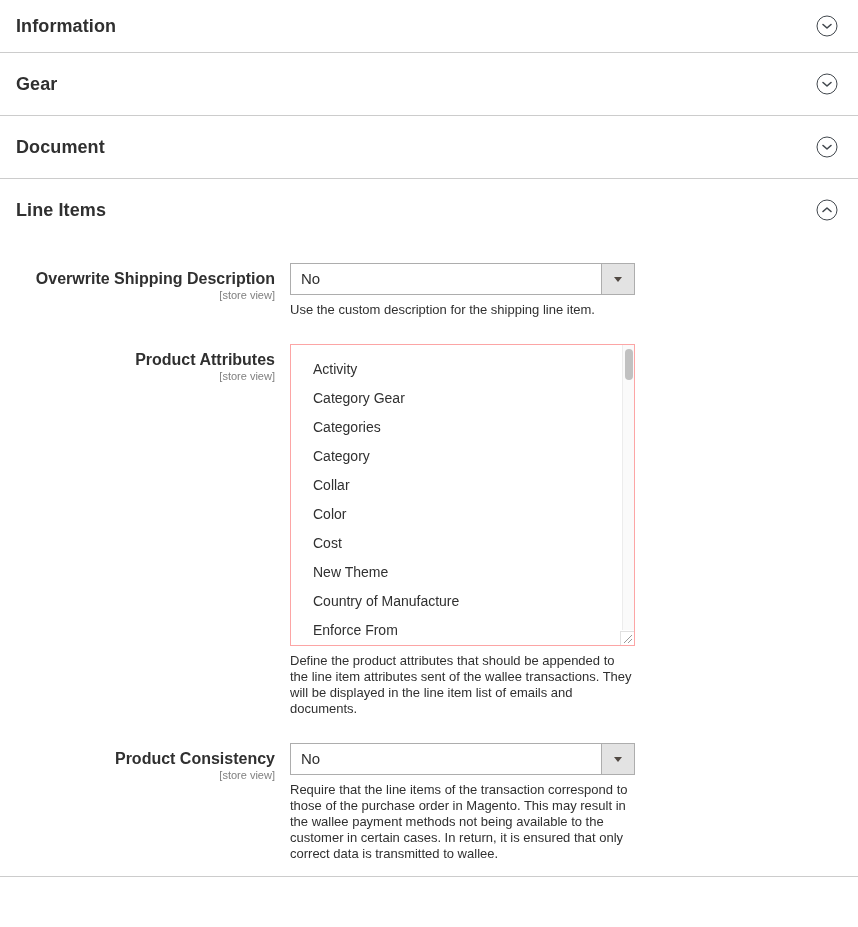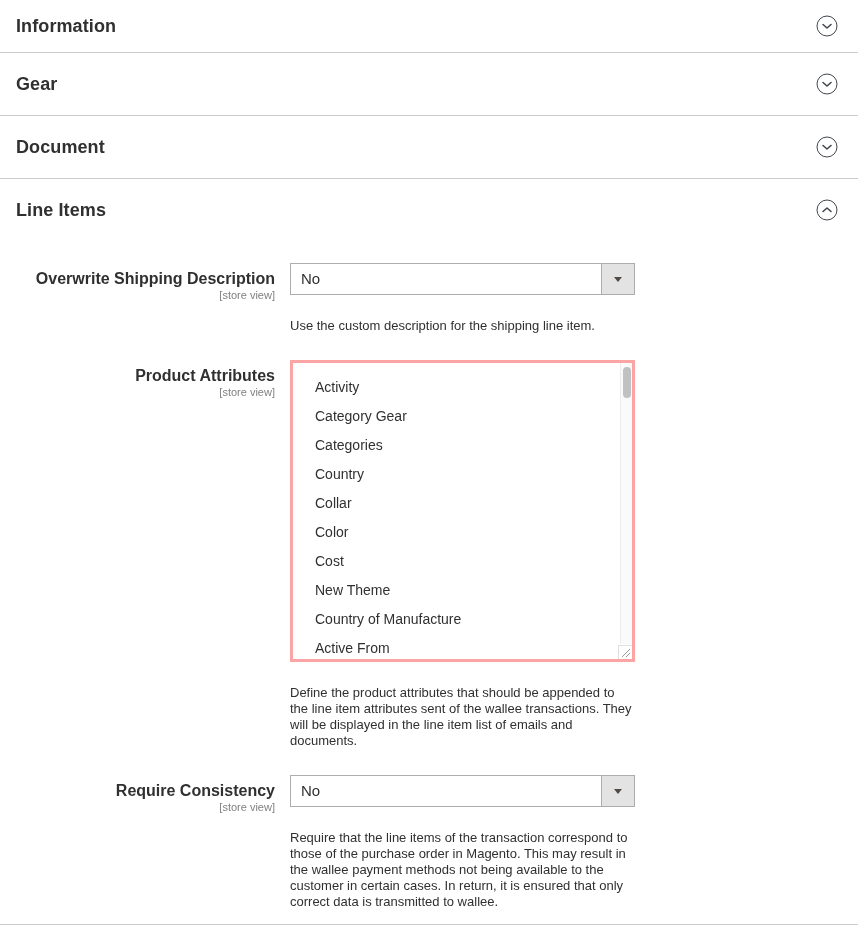--- a/index.html
+++ b/index.html
@@ -77,31 +77,31 @@
   }
   .tri-down {
     width:0; height:0;
     border-left:4px solid transparent;
     border-right:4px solid transparent;
     border-top:5px solid #514943;
   }
 
   
   .note {
-    margin-top:23px;
+    margin-top:7px;
     font-size:13px;
     line-height:16px;
     color:#303030;
   }
 
   
   .multiselect {
     position:relative;
     width:345px; height:302px;
-    border:3px solid #fca5a5;
+    border:1px solid #fca5a5;
     background:#fff;
     overflow:hidden;
   }
   .ms-options { padding:10px 20px 0 0; }
   .ms-option {
     height:29px;
     line-height:29px;
     padding-left:22px;
     font-size:14px;
     color:#303030;
@@ -206,45 +206,45 @@
         <div class="label-col">
           <span class="field-label">Product Attributes</span>
           <span class="scope">[store view]</span>
         </div>
         <div class="value-col">
           <div class="multiselect">
             <div class="ms-options">
               <div class="ms-option">Activity</div>
               <div class="ms-option">Category Gear</div>
               <div class="ms-option">Categories</div>
-              <div class="ms-option">Country</div>
+              <div class="ms-option">Category</div>
               <div class="ms-option">Collar</div>
               <div class="ms-option">Color</div>
               <div class="ms-option">Cost</div>
               <div class="ms-option">New Theme</div>
               <div class="ms-option">Country of Manufacture</div>
-              <div class="ms-option">Active From</div>
+              <div class="ms-option">Enforce From</div>
             </div>
             <div class="ms-scrollbar">
               <div class="ms-thumb"></div>
             </div>
             <div class="resize-handle">
               <svg width="8" height="8" viewBox="0 0 8 8">
                 <line x1="8" y1="0" x2="0" y2="8" stroke="#999" stroke-width="1"></line>
                 <line x1="8" y1="4" x2="4" y2="8" stroke="#999" stroke-width="1"></line>
               </svg>
             </div>
           </div>
           <p class="note">Define the product attributes that should be appended to the line item attributes sent of the wallee transactions. They will be displayed in the line item list of emails and documents.</p>
         </div>
       </div>
 
       <div class="field-row">
         <div class="label-col">
-          <span class="field-label">Require Consistency</span>
+          <span class="field-label">Product Consistency</span>
           <span class="scope">[store view]</span>
         </div>
         <div class="value-col">
           <div class="select">
             <span class="select-value">No</span>
             <span class="select-btn">
               <span class="tri-down"></span>
             </span>
           </div>
           <p class="note">Require that the line items of the transaction correspond to those of the purchase order in Magento. This may result in the wallee payment methods not being available to the customer in certain cases. In return, it is ensured that only correct data is transmitted to wallee.</p>

